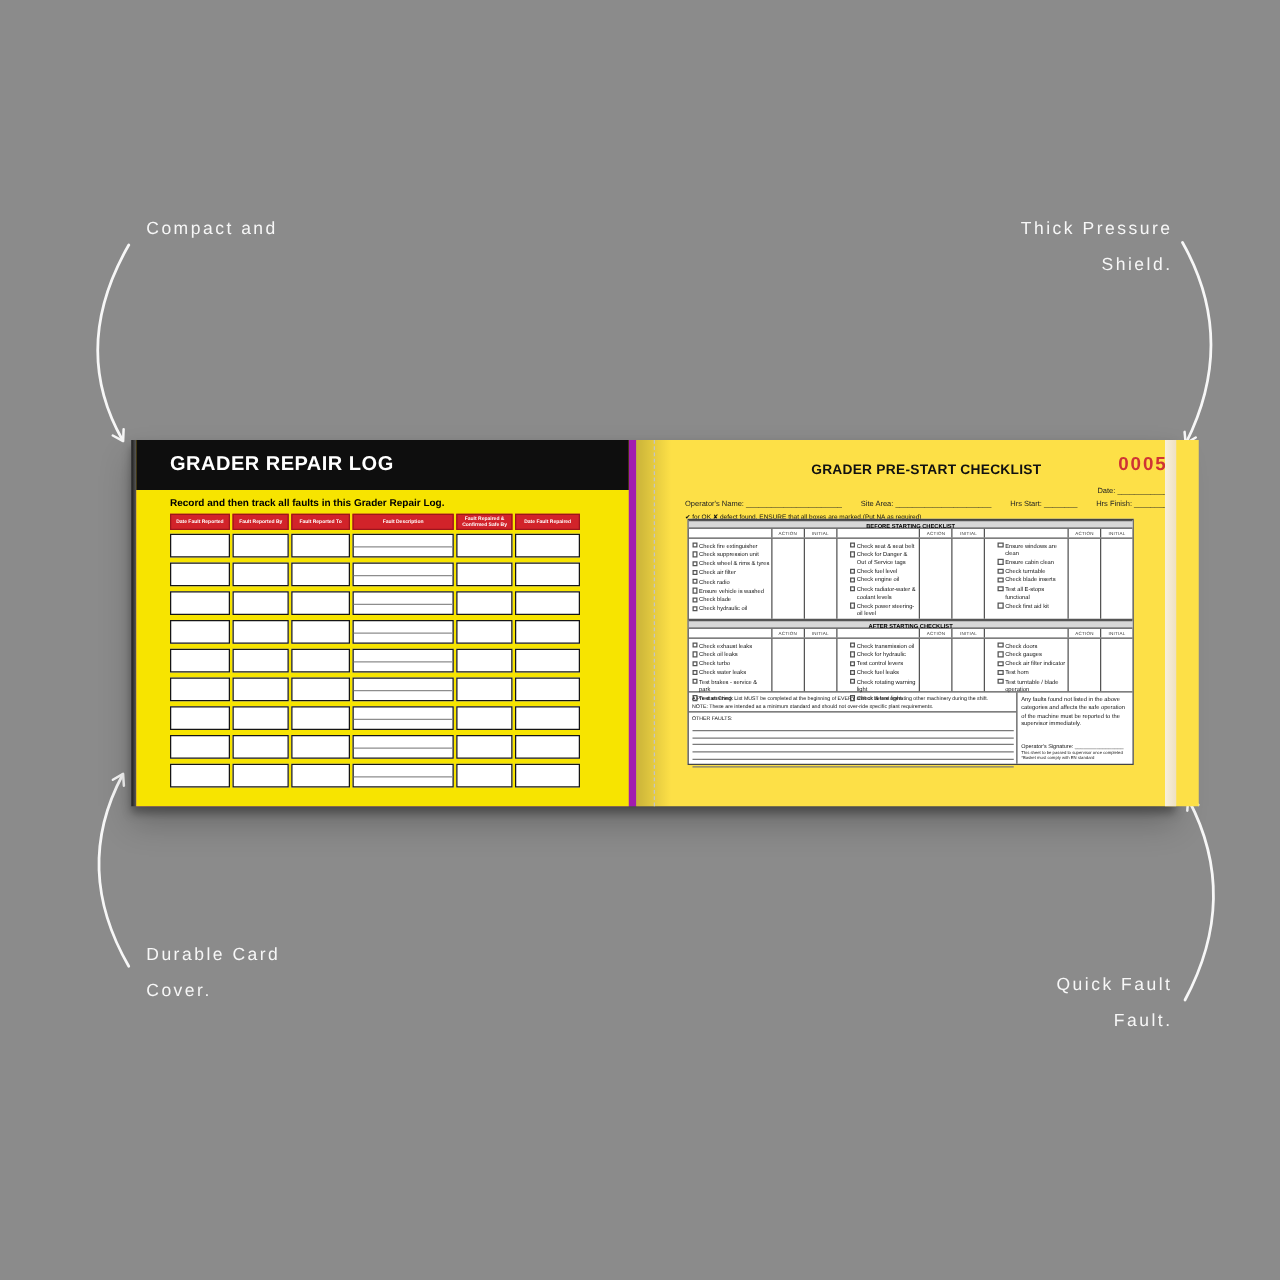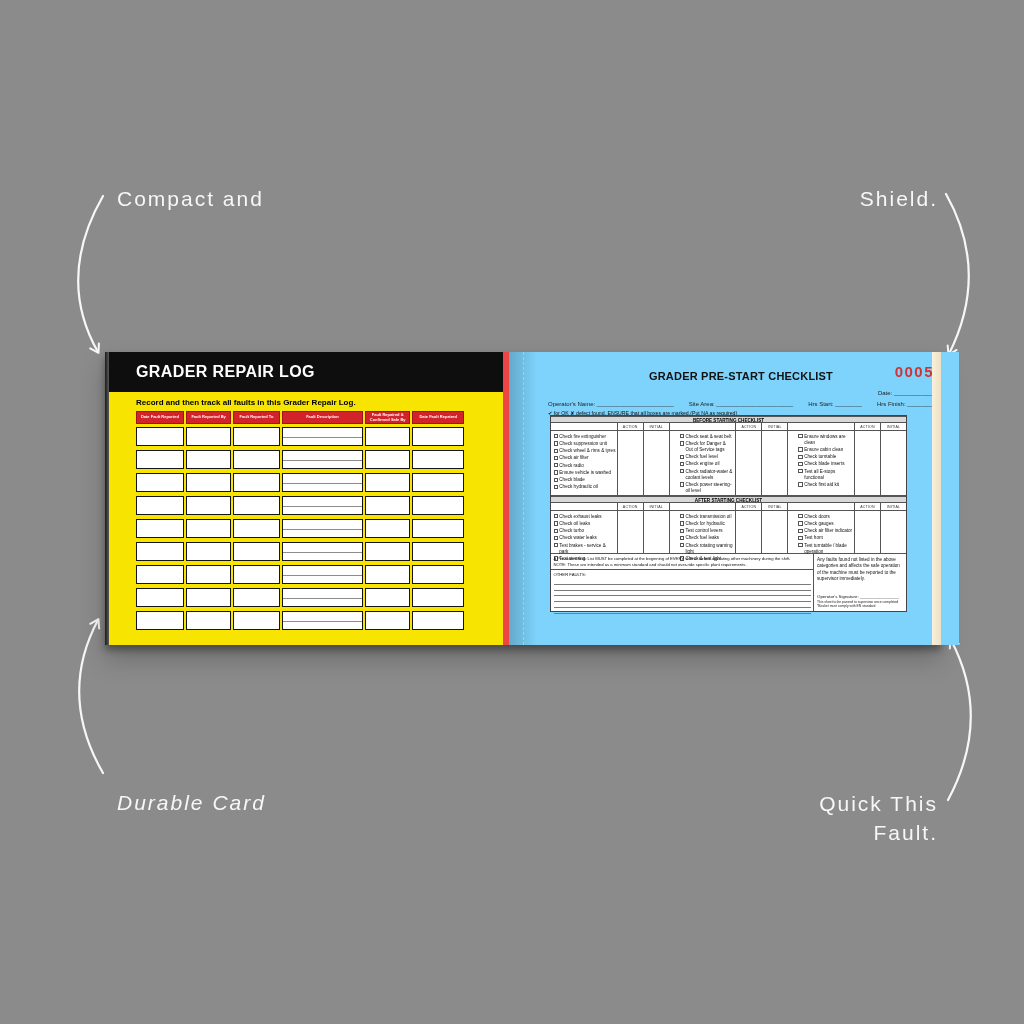--- a/index.html
+++ b/index.html
@@ -1,53 +1,53 @@
 <!DOCTYPE html>
 <html><head>
 <meta charset="utf-8">
 <style>
   * { margin:0; padding:0; box-sizing:border-box; }
   html,body { background:#8b8b8b; }
   .stage { position:relative; width:1024px; height:1024px; background:#8b8b8b; overflow:hidden;
            font-family:"Liberation Sans", sans-serif; }
 
   
-  .ann { position:absolute; color:#f7f7f7; font-size:21px; letter-spacing:2px; line-height:29px; font-weight:400;margin-top:16px; }
+  .ann { position:absolute; color:#f7f7f7; font-size:14px; letter-spacing:2px; line-height:29px; font-weight:400; }
   .ann.tl { left:117px; top:168px; }
   .ann.tr { right:86px; top:168px; text-align:right; }
-  .ann.bl { left:117px; top:772px;font-style:italic; }
+  .ann.bl { left:117px; top:749px; }
   .ann.br { right:86px; top:773px; text-align:right; }
 
   .overlay { position:absolute; left:0; top:0; pointer-events:none; }
 
   
   .book { position:absolute; left:105px; top:352px; width:836px; height:293px;
           box-shadow:0 5px 7px rgba(0,0,0,0.35), 0 14px 24px rgba(0,0,0,0.22); }
   .cover-edge { position:absolute; left:0; top:0; width:4px; height:100%;
                 background:linear-gradient(90deg,#1b1b1b,#5a5a5a); }
 
   
-  .left-page { position:absolute; left:4px; top:0; width:400px; height:100%; background:#ef4444; }
+  .left-page { position:absolute; left:4px; top:0; width:400px; height:100%; background:#a21caf; }
   .lp-yellow { position:absolute; left:0; top:0; right:6px; bottom:0; background:#f7e400; }
   .lp-black  { position:absolute; left:0; top:0; right:6px; height:40px; background:#0e0e0e; }
   .lp-title  { position:absolute; left:27px; top:11px; color:#fff; font-size:16px; font-weight:800; letter-spacing:0.4px; }
   .lp-sub    { position:absolute; left:27px; top:46px; color:#000; font-size:8px; font-weight:bold; }
   .rl-table  { position:absolute; left:27px; top:59px; width:330px; }
   .rl-header { display:flex; gap:2px; height:13px; margin-bottom:3px; }
   .rl-hcell  { background:#d2232a; color:#fff; font-size:4px; font-weight:bold; text-align:center;
                display:flex; align-items:center; justify-content:center; line-height:1.15;
                border:0.5px solid #9d151b; padding:0 1px; }
   .rl-row    { display:flex; gap:2px; height:19px; margin-bottom:4px; }
   .rl-cell   { background:#fff; border:1.6px solid #151515; position:relative; }
   .c0{flex:0 0 14.5%;} .c1{flex:0 0 13.8%;} .c2{flex:0 0 14.0%;}
   .c3{flex:0 0 24.8%;} .c4{flex:0 0 13.5%;} .c5{flex:0 0 15.9%;}
   .rl-midline { position:absolute; left:0; right:0; top:50%; border-top:1px solid #8d8d8d; }
 
   
-  .right-page { position:absolute; left:404px; top:0; width:450px; height:100%; background:#7dd3fc; }
+  .right-page { position:absolute; left:404px; top:0; width:450px; height:100%; background:#fde047; }
   .right-page::before { content:""; position:absolute; left:0; top:0; bottom:0; width:28px;
                         background:linear-gradient(90deg, rgba(0,0,0,0.20), rgba(0,0,0,0)); }
   .right-page::after  { content:""; position:absolute; left:14px; top:0; bottom:0;
                         border-left:1px dashed #c4c4c4; }
   .cream-edge { position:absolute; left:827px; top:0; width:9px; height:100%;
                 background:linear-gradient(90deg,#f8f0dc,#eee0c2); }
 
   .rp-title  { position:absolute; left:39px; right:25px; top:18px; text-align:center;
                font-size:11px; font-weight:bold; letter-spacing:0.2px; color:#111; }
   .rp-serial { position:absolute; right:25px; top:11px; font-size:15px; font-weight:bold;
@@ -92,27 +92,29 @@
 </style>
 </head>
 <body>
 
 <div class="stage">
 
   <div class="ann tl">
     <div>Compact and</div>
   </div>
   <div class="ann tr">
+    <div>Thick Pressure</div>
     <div>Shield.</div>
   </div>
   <div class="ann bl">
     <div>Durable Card</div>
+    <div>Cover.</div>
   </div>
   <div class="ann br">
-    <div>Quick This</div>
+    <div>Quick Fault</div>
     <div>Fault.</div>
   </div>
 
   <svg class="overlay" width="1024" height="1024" viewBox="0 0 1024 1024">
     <defs>
       <marker id="ah" markerUnits="userSpaceOnUse" markerWidth="14" markerHeight="14" refX="9" refY="7" orient="auto">
         <path d="M2,2 L10,7 L2,12" fill="none" stroke="#f7f7f7" stroke-width="2" stroke-linecap="round" stroke-linejoin="round"></path>
       </marker>
     </defs>
     <path d="M103,196 Q56,278 98,352" fill="none" stroke="#f7f7f7" stroke-width="2.2" stroke-linecap="round" marker-end="url(#ah)"></path>

